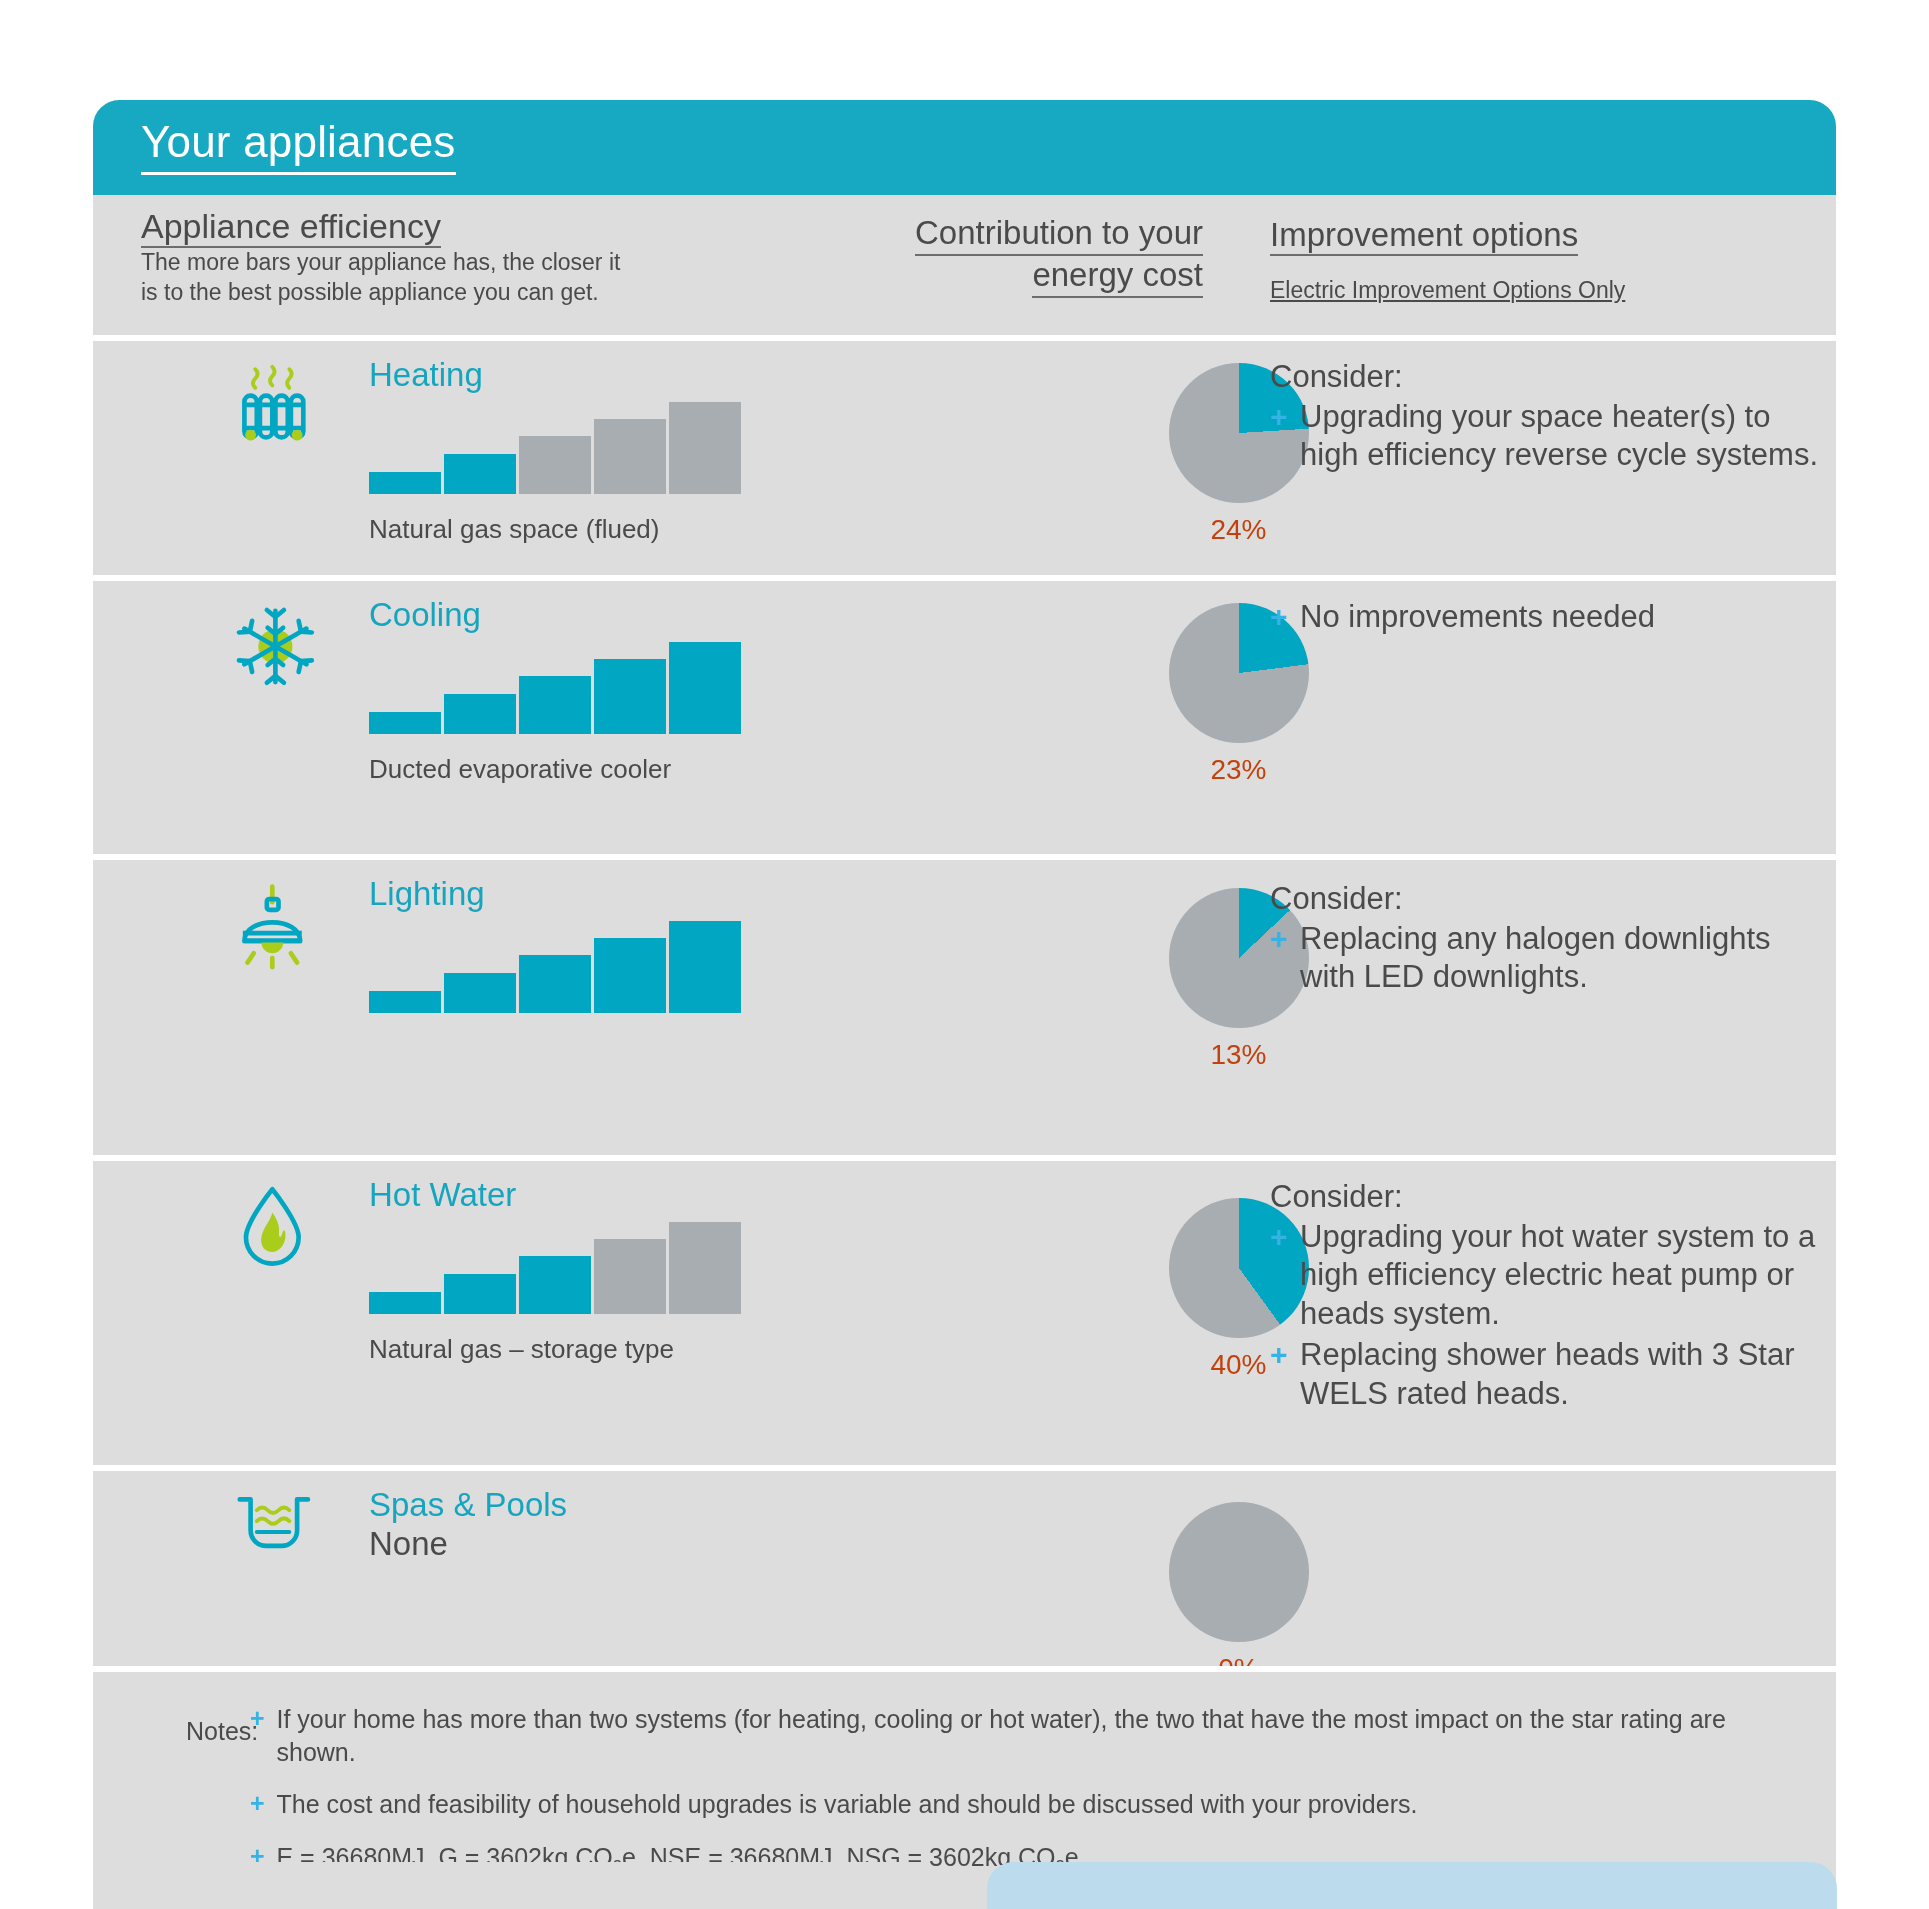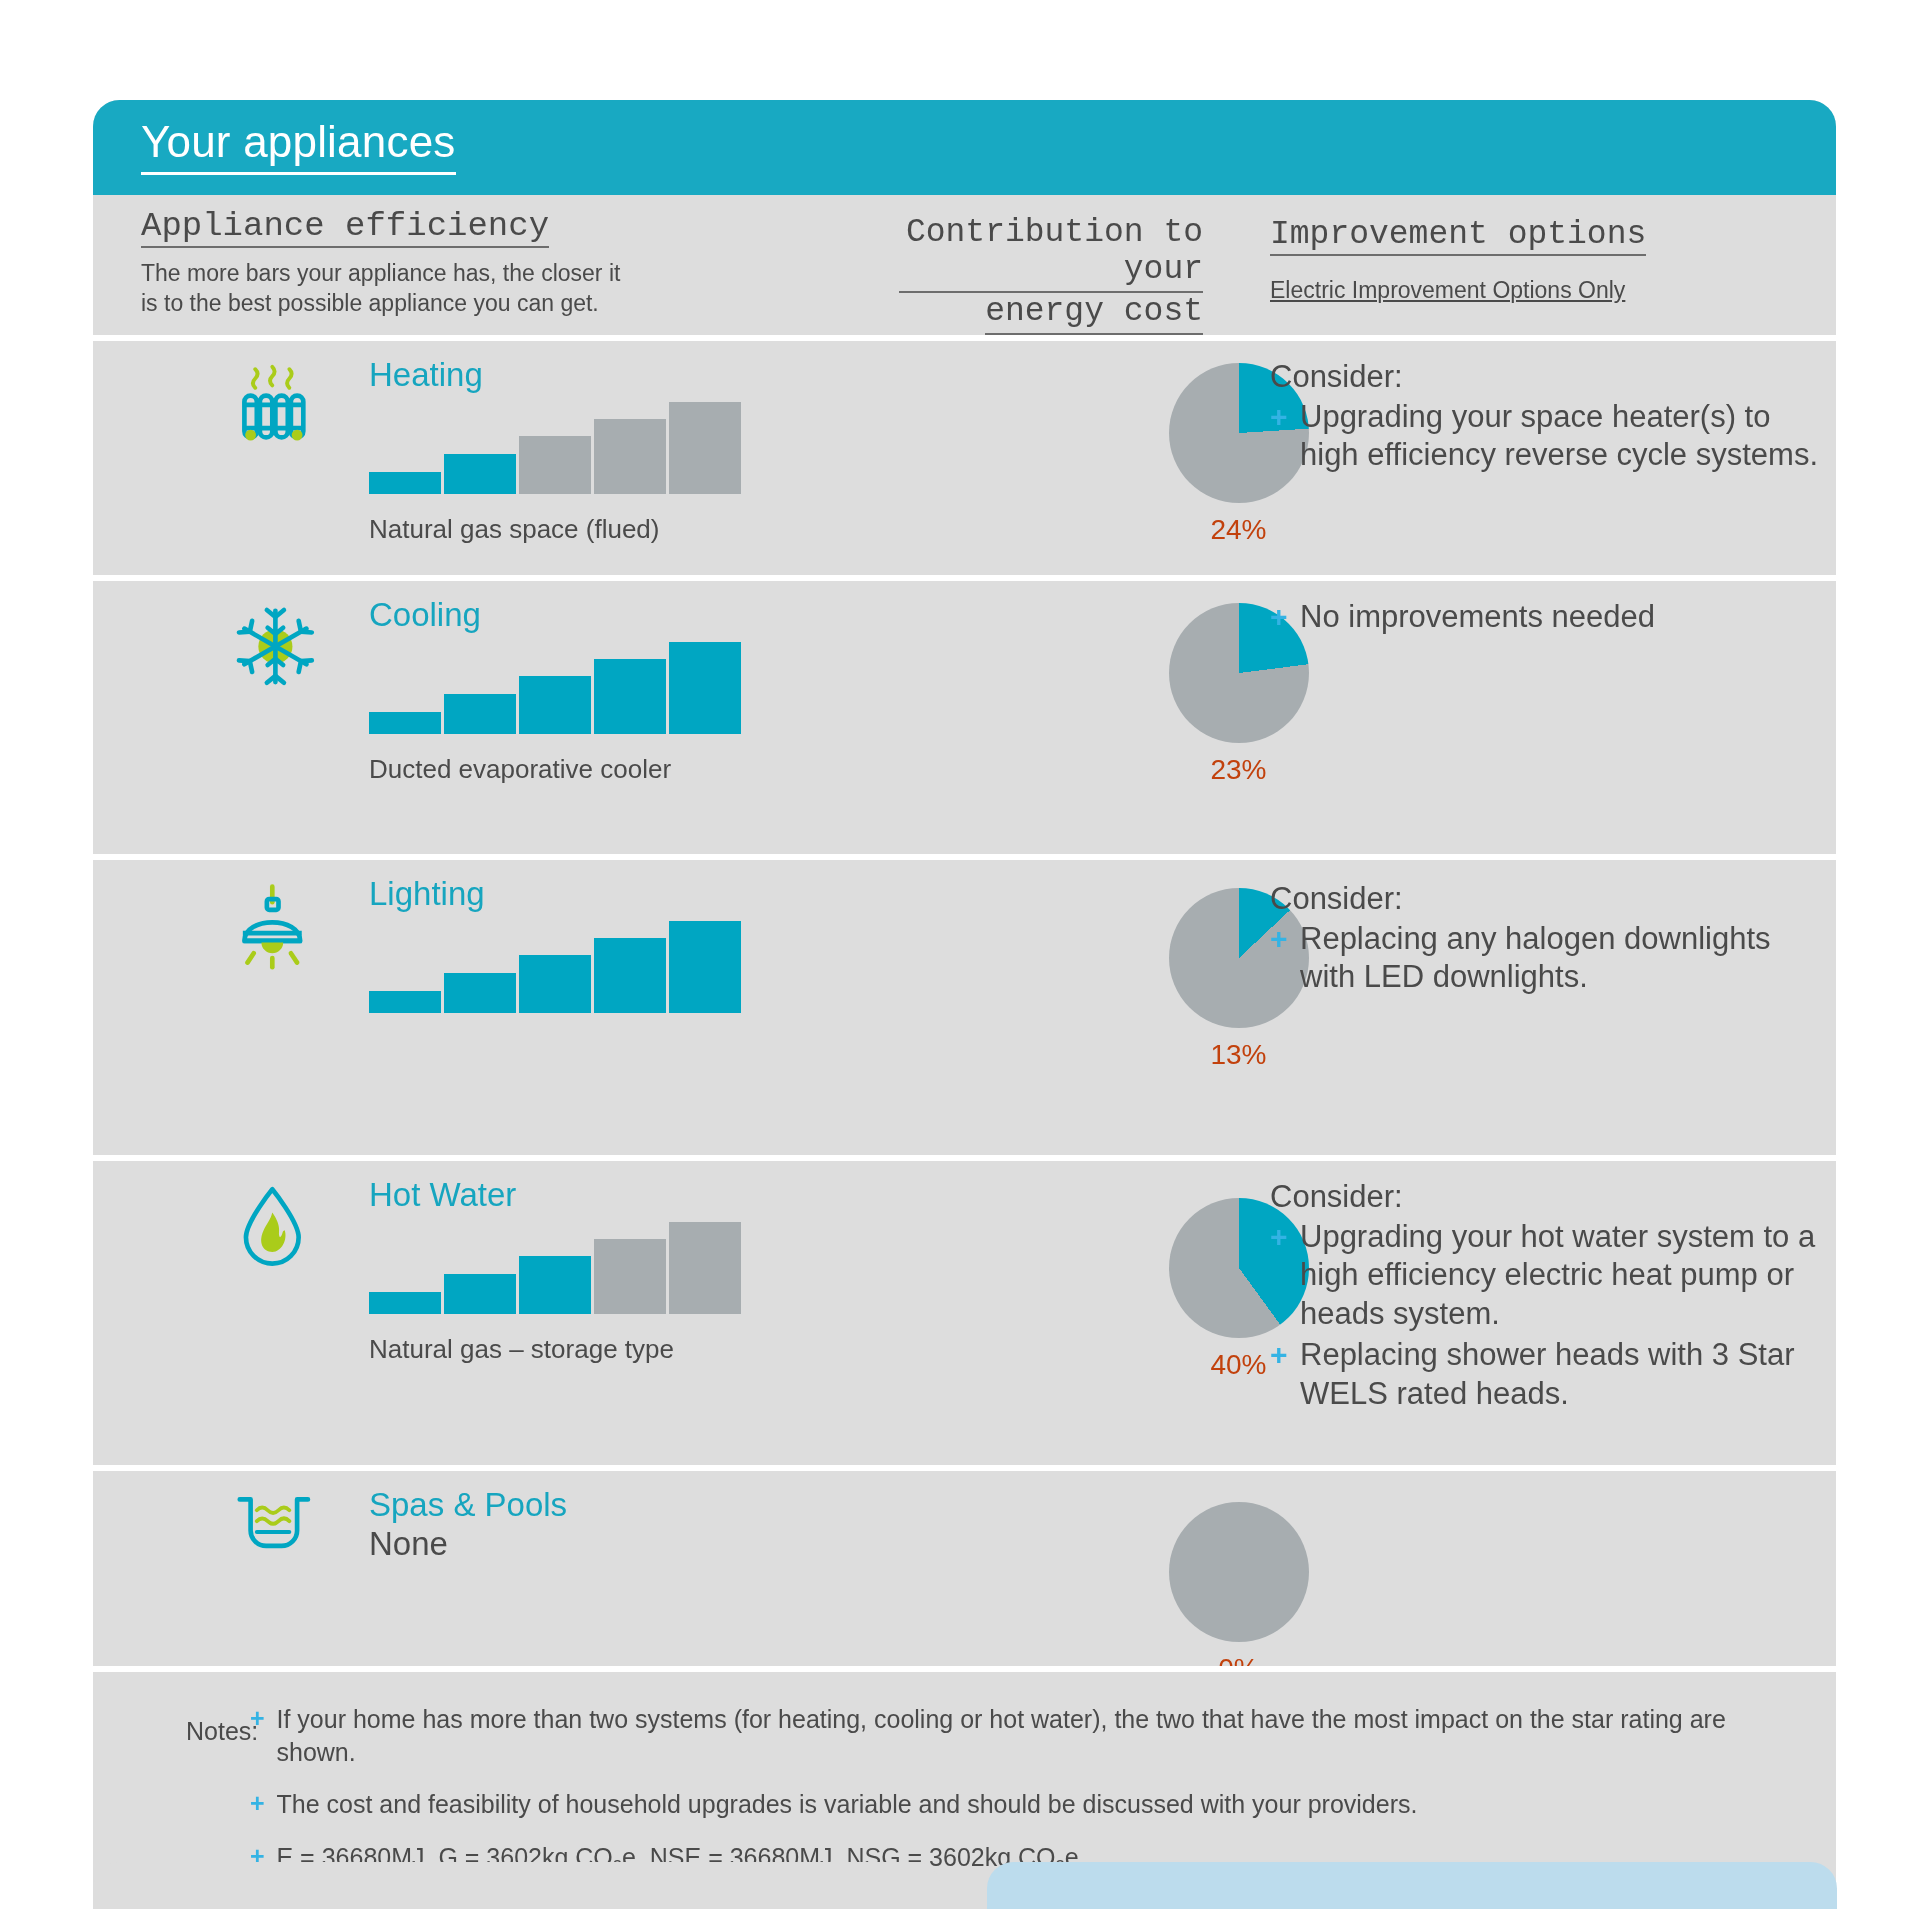--- a/index.html
+++ b/index.html
@@ -58,27 +58,25 @@
     top: 14px;
     width: 669px;
   }
   .ch-title {
     font-size: 34px;
     color: #4a4a4a;
     border-bottom: 2.3px solid #6d6d6d;
     display: inline-block;
     padding-bottom: 3.1px;
     line-height: 1.0;
-    font-family: Liberation Mono, monospace;
   }
   .ch-sub {
     font-size: 23px;
     color: #4a4a4a;
     line-height: 1.30;
-    margin-top: 11px;
   }
   .ch-contrib {
     position: absolute;
     left: 806px;
     top: 18.7px;
     width: 304px;
     text-align: right;
   }
   .ch-contrib .ch-title {
     font-size: 33px;

